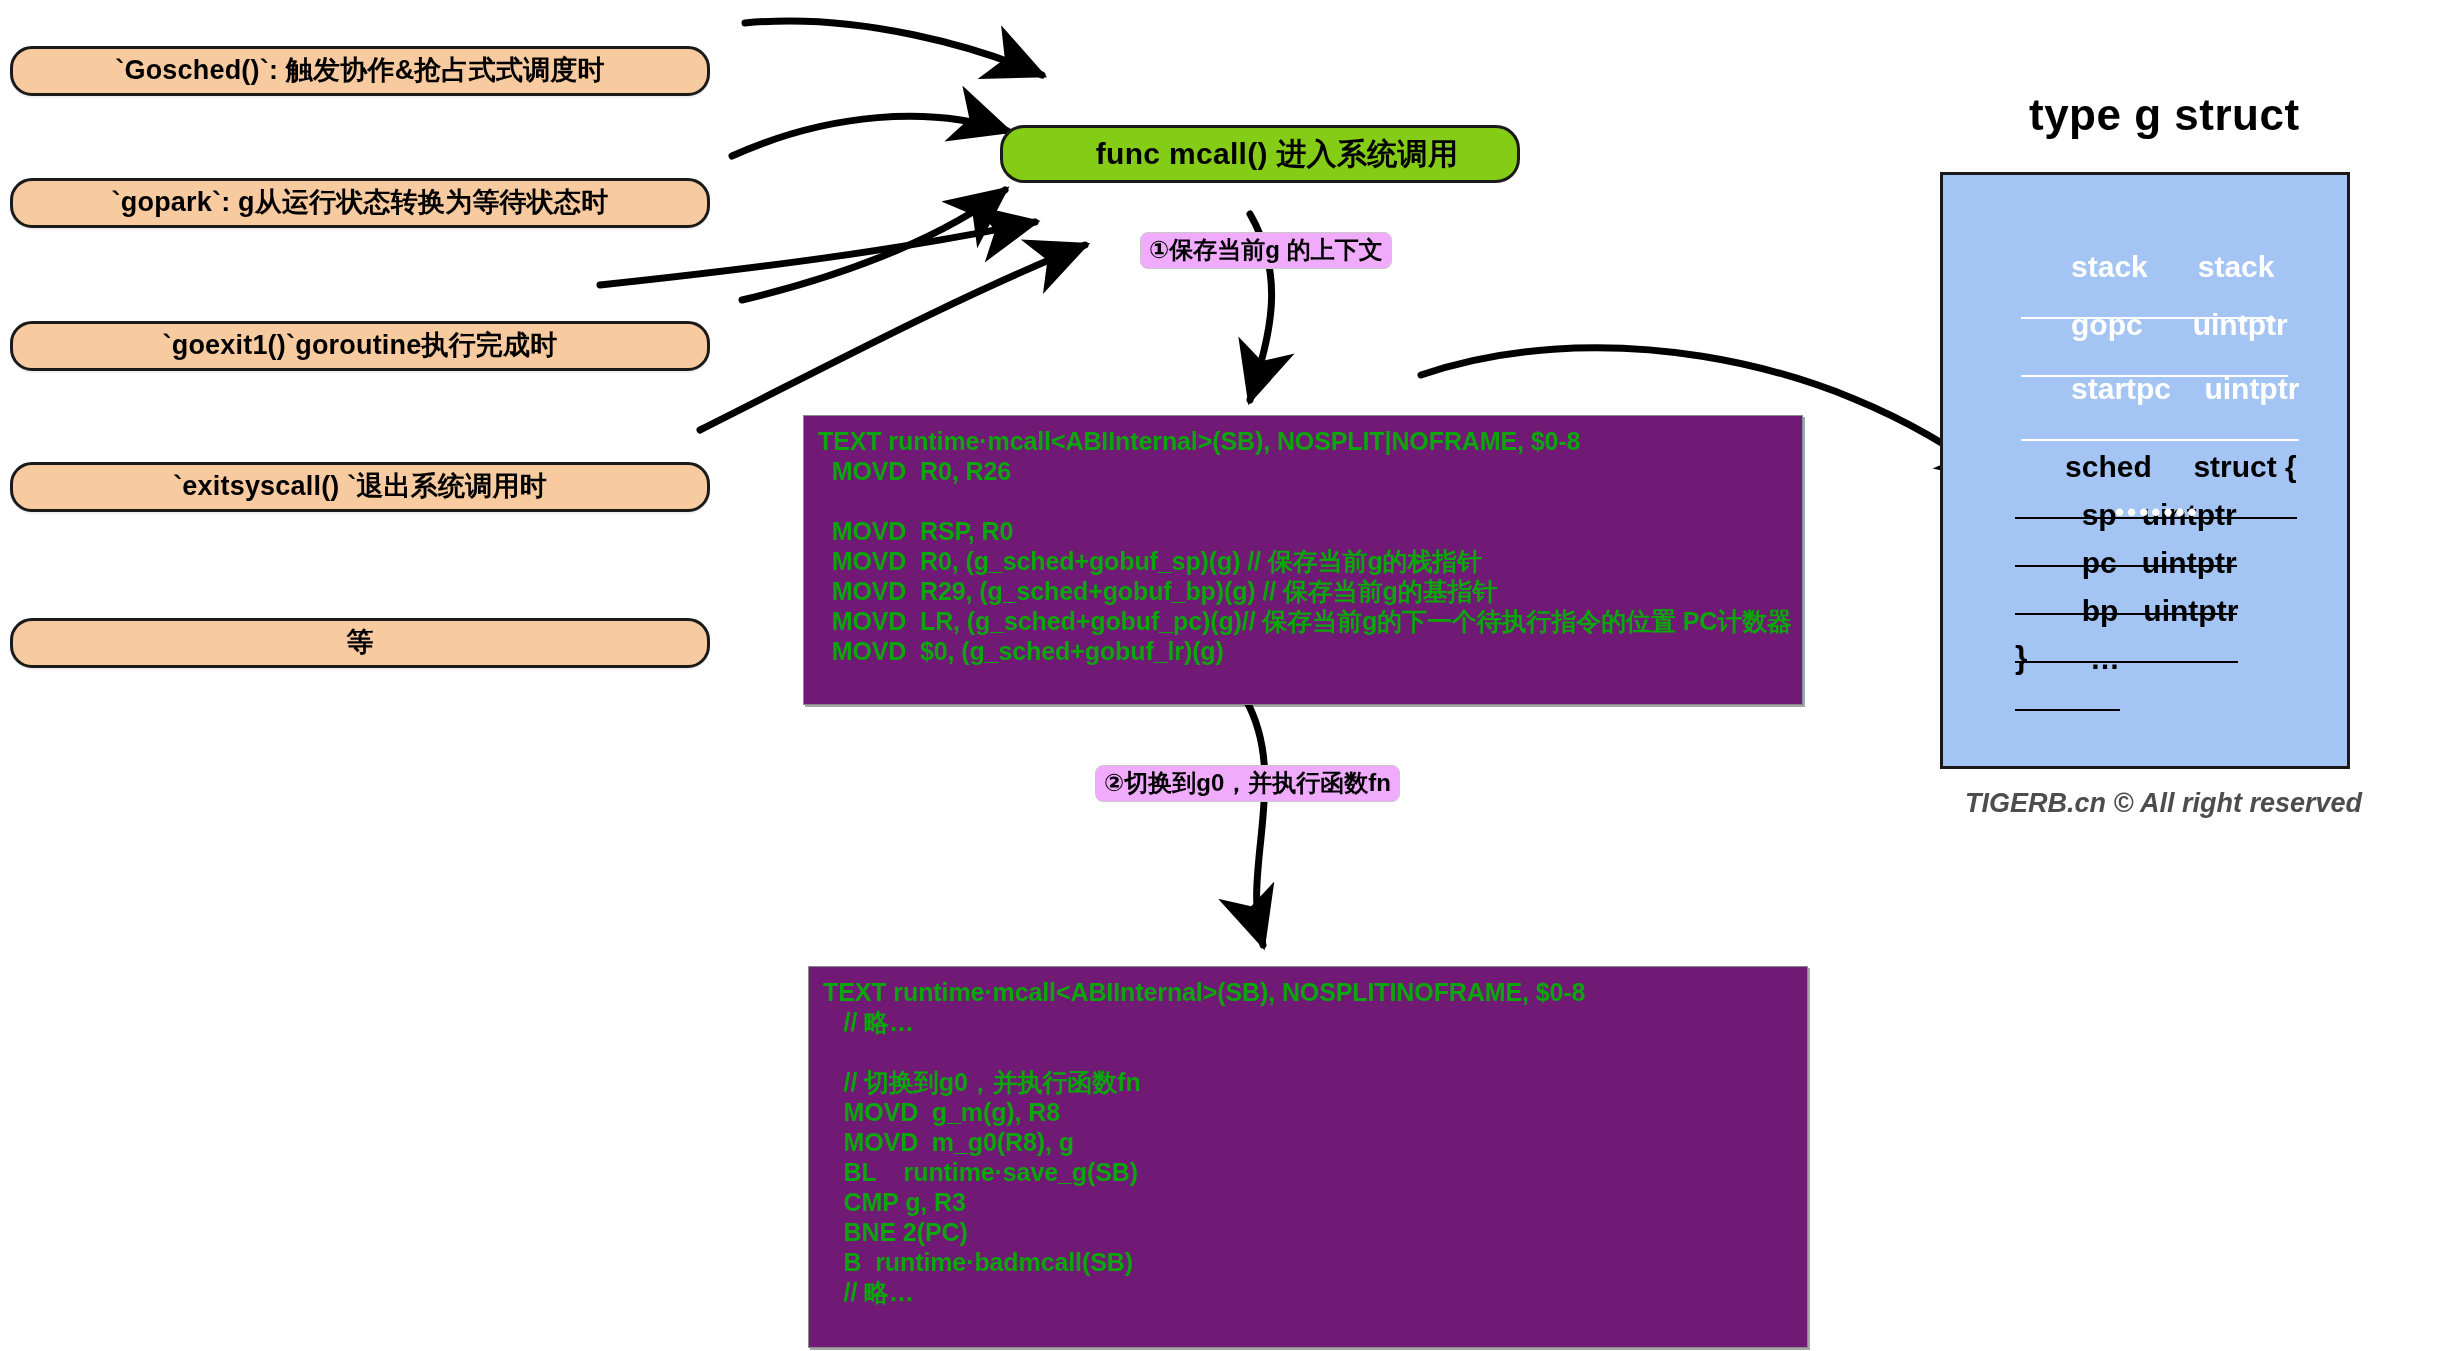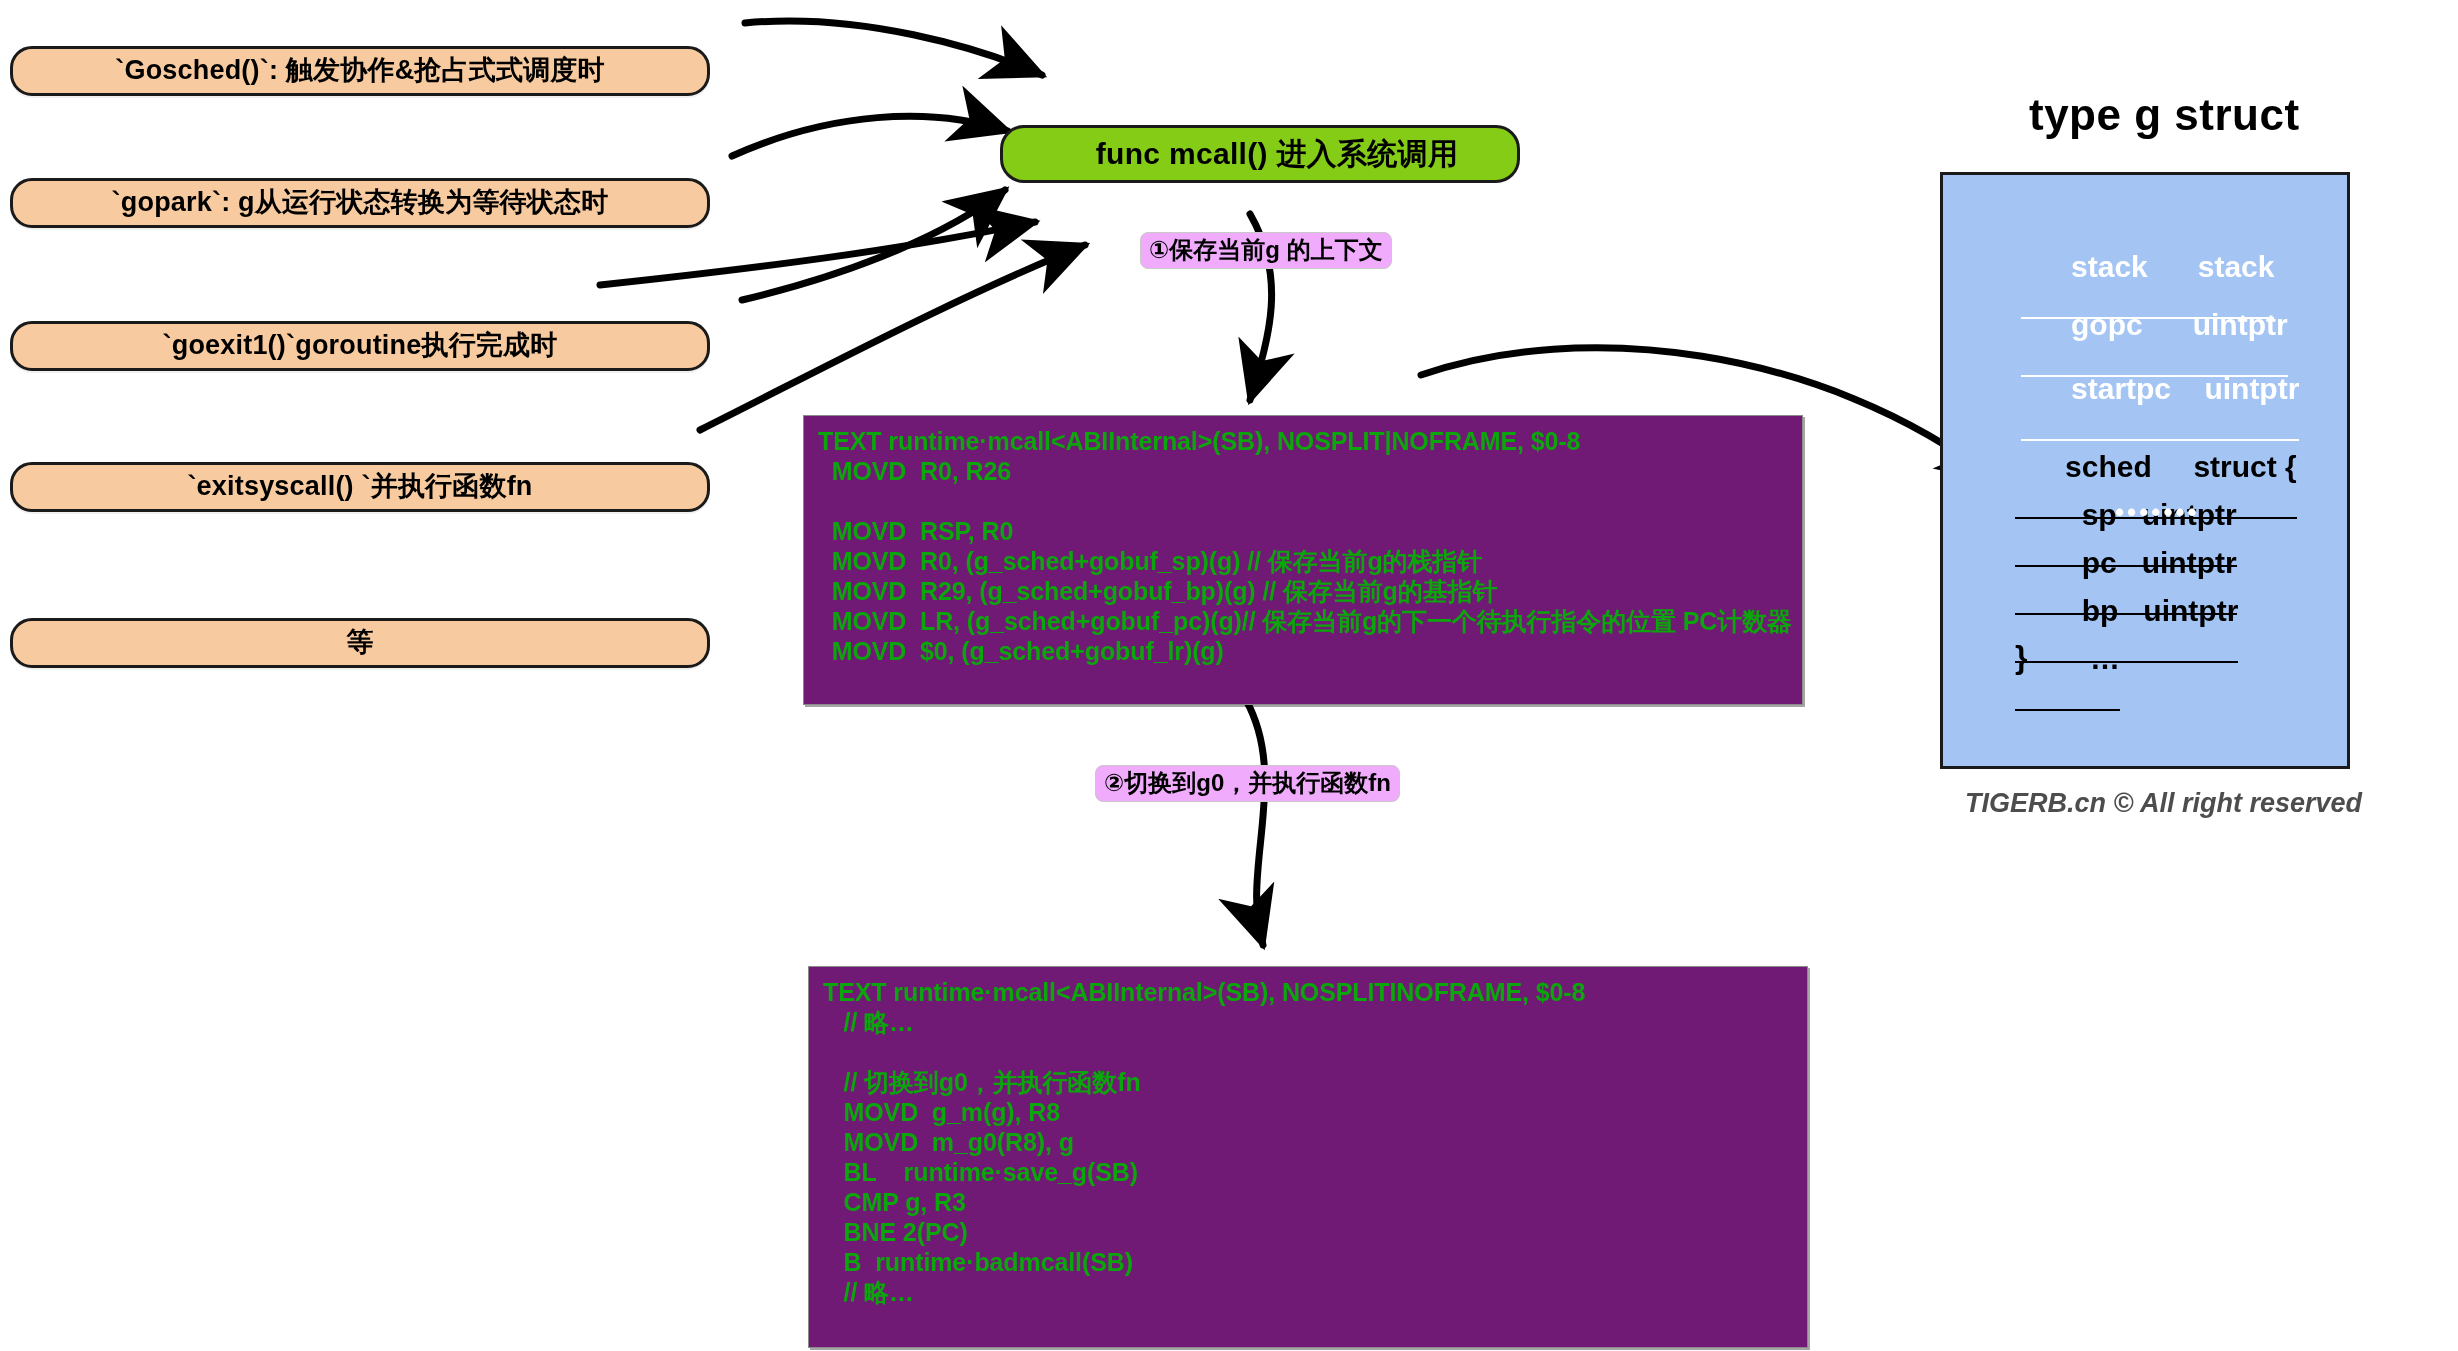--- a/index.html
+++ b/index.html
@@ -187,21 +187,21 @@
 
   <div class="pill" style="left:10px;top:135px;width:700px;height:50px;">
     <span>`gopark`: g从运行状态转换为等待状态时</span>
   </div>
 
   <div class="pill" style="left:10px;top:278px;width:700px;height:50px;">
     <span>`goexit1()`goroutine执行完成时</span>
   </div>
 
   <div class="pill" style="left:10px;top:419px;width:700px;height:50px;">
-    <span>`exitsyscall() `并执行函数fn</span>
+    <span>`exitsyscall() `退出系统调用时</span>
   </div>
 
   <div class="pill" style="left:10px;top:575px;width:700px;height:50px;">
     <span>等</span>
   </div>
 
   <div class="mcall" style="left:1000px;top:125px;width:520px;height:58px;">
     <span>func mcall()  进入系统调用</span>
   </div>
 

